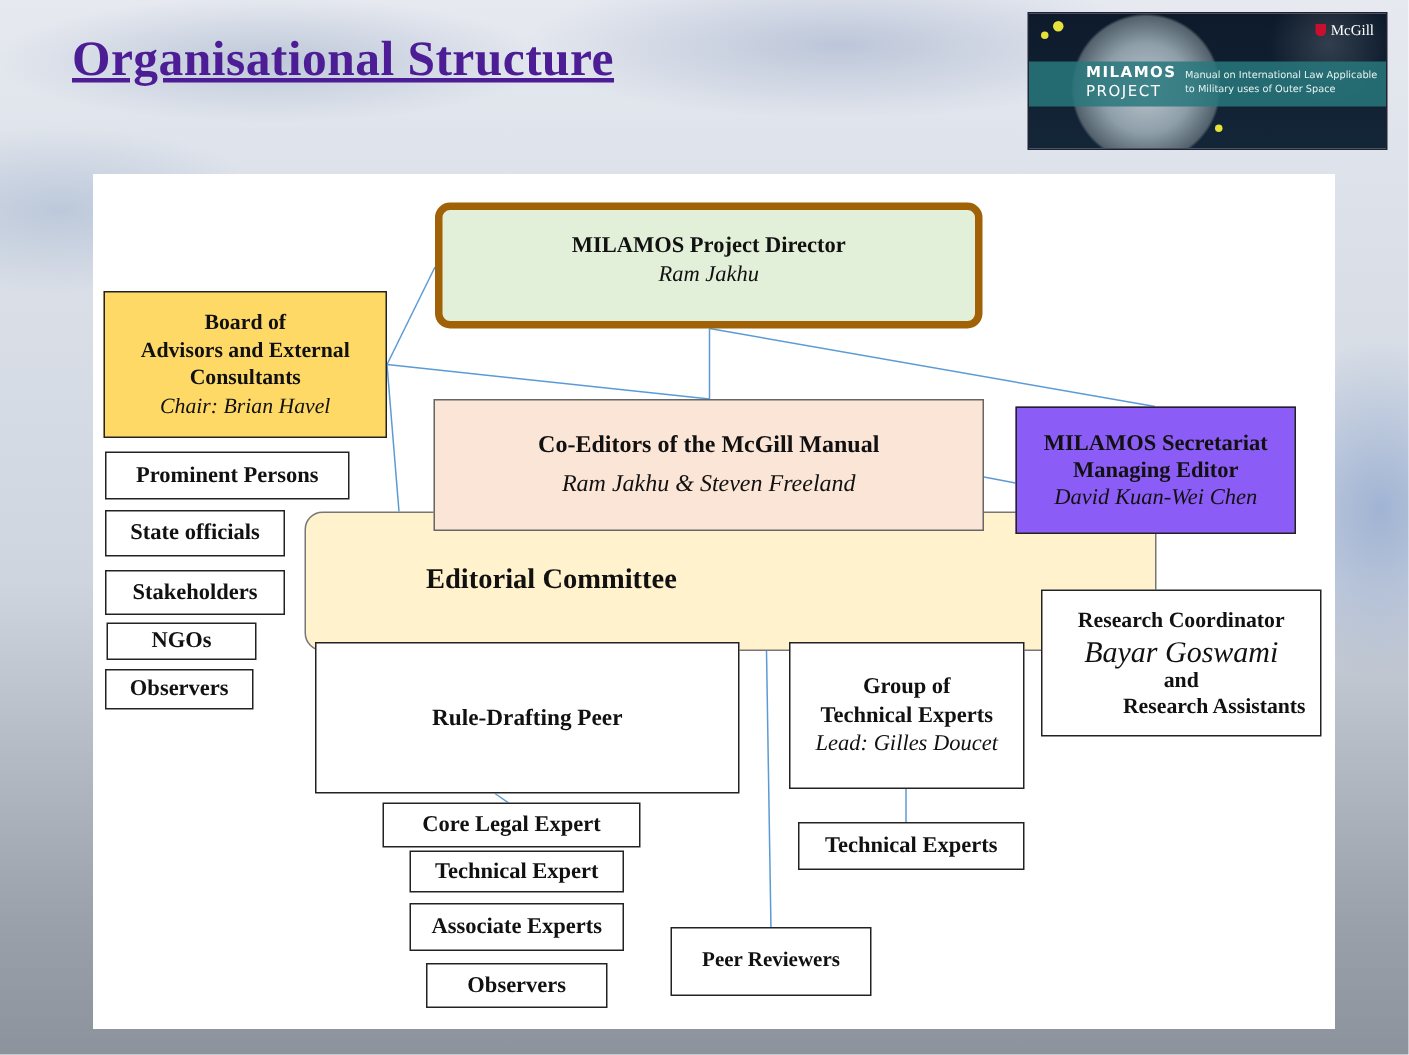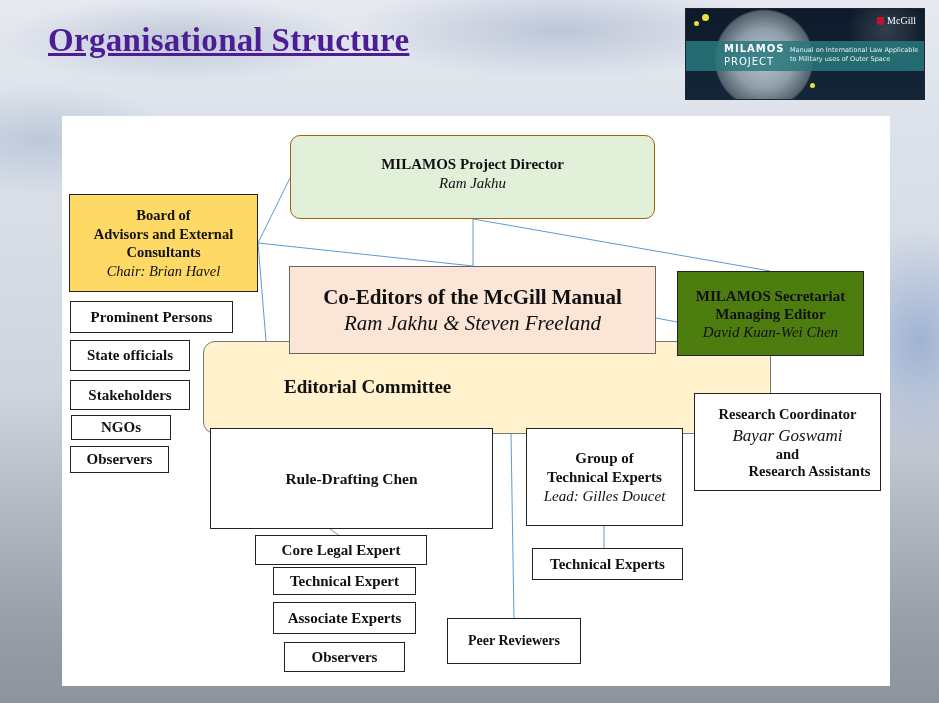--- a/index.html
+++ b/index.html
@@ -36,24 +36,24 @@
   .panel { position:absolute; left:62px; top:116px; width:828px; height:570px; background:#fff; }
   svg.lines { position:absolute; left:0; top:0; width:939px; height:703px; pointer-events:none; }
 
   .box {
     position:absolute; box-sizing:border-box; border:1px solid #222;
     background:#fff; color:#111; text-align:center;
     display:flex; flex-direction:column; justify-content:center; align-items:center;
   }
   .b { font-weight:bold; }
   .i { font-style:italic; }
-  .director { left:290px; top:135px; width:365px; height:84px; background:#e2efd9; border:1px solid #a16207; border-radius:10px; font-size:15px; line-height:19px; padding-bottom:6px; }
+  .director { left:290px; top:135px; width:365px; height:84px; background:#e2efd9; border:5px solid #a16207; border-radius:10px; font-size:15px; line-height:19px; padding-bottom:6px; }
   .board { left:69px; top:194px; width:189px; height:98px; background:#ffd966; font-size:14.5px; line-height:18.5px; }
-  .coeditors { left:289px; top:266px; width:367px; height:88px; background:#fbe5d6; border-color:#666; font-size:21px; line-height:26px;align-items:center; }
-  .secretariat { left:677px; top:271px; width:187px; height:85px; background:#4d7c0f; font-size:15px; line-height:18px;align-items:center; }
+  .coeditors { left:289px; top:266px; width:367px; height:88px; background:#fbe5d6; border-color:#666; font-size:16px; line-height:26px;align-items:center; }
+  .secretariat { left:677px; top:271px; width:187px; height:85px; background:#8b5cf6; font-size:15px; line-height:18px;align-items:center; }
   .editorial { left:203px; top:341px; width:568px; height:93px; background:#fff2cc; border-color:#777; border-radius:12px; font-size:19px; z-index:0; align-items:flex-start; padding-left:80px; padding-bottom:0; }
   .editorial span { margin-top:-2px; }
   .z1 { z-index:1; }
   .small { font-size:15px; font-weight:bold; }
   .rcoord { left:694px; top:393px; width:187px; height:98px; font-size:14.5px; line-height:21px; }
   .rdg { left:210px; top:428px; width:283px; height:101px; font-size:15.5px; font-weight:bold; }
   .gte { left:526px; top:428px; width:157px; height:98px; font-size:15px; line-height:19px; }
 </style>
 </head>
 <body>
@@ -115,27 +115,27 @@
 </div>
 
 <div class="box secretariat z1">
   <div class="b">MILAMOS Secretariat</div>
   <div class="b">Managing Editor</div>
   <div class="i">David Kuan-Wei Chen</div>
 </div>
 
 <div class="box rcoord z1">
   <div class="b">Research Coordinator</div>
-  <div class="i" style="font-size:17px;">Bayar Goswami</div>
+  <div class="i" style="font-size:20px;">Bayar Goswami</div>
   <div class="b" style="line-height:17px;text-align:right;">and</div>
   <div class="b" style="line-height:17px;margin-left:44px;">Research Assistants</div>
 </div>
 
 <div class="box rdg z1">
-  <span>Rule-Drafting Chen</span>
+  <span>Rule-Drafting Peer</span>
 </div>
 
 <div class="box gte z1">
   <div class="b">Group of</div>
   <div class="b">Technical Experts</div>
   <div class="i">Lead: Gilles Doucet</div>
 </div>
 
 <div class="box small z1" style="left:255px;top:535px;width:172px;height:30px;">Core Legal Expert</div>
 <div class="box small z1" style="left:273px;top:567px;width:143px;height:28px;">Technical Expert</div>

